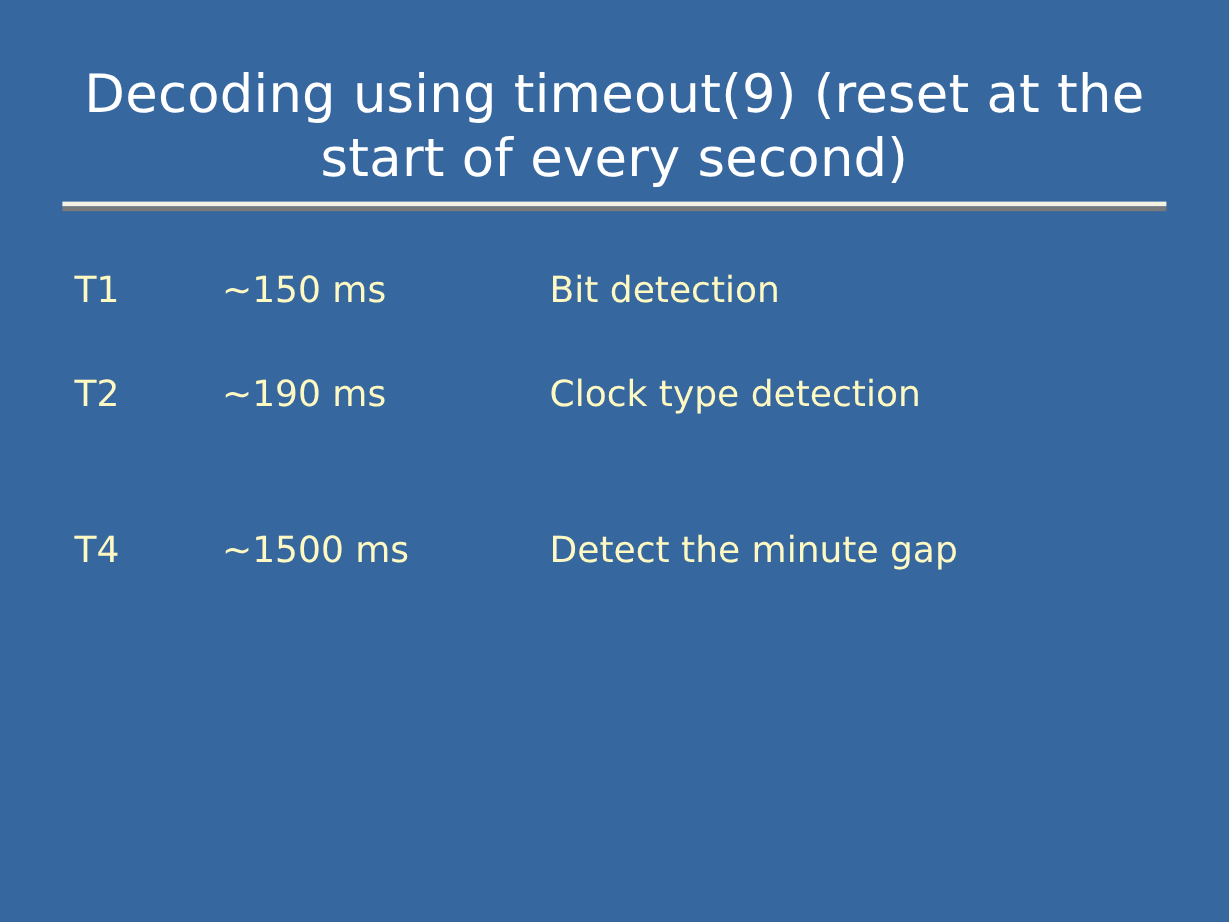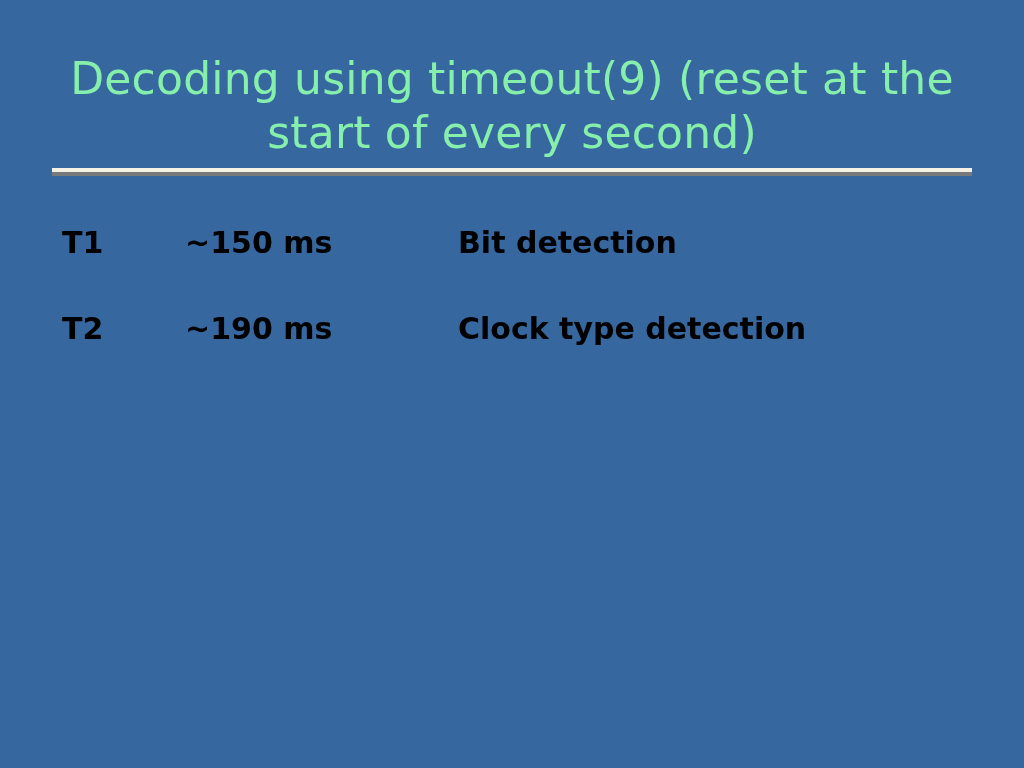--- a/index.html
+++ b/index.html
@@ -30,21 +30,21 @@
     top: 52px;
     width: 920px;
     text-align: center;
   }
   .slide-title {
     margin: 0;
     font-family: "DejaVu Sans", "Liberation Sans", sans-serif;
     font-size: 44px;
     line-height: 54px;
     font-weight: normal;
-    color: #86efac;
+    color: #ffffff;
     letter-spacing: 0.2px;
     white-space: pre-line;
   }
 
   
   .title-rule {
     position: absolute;
     left: 52px;
     top: 168px;
     width: 920px;
@@ -64,22 +64,22 @@
     position: absolute;
     left: 62px;
     top: 226px;
     width: 900px;
     border-collapse: collapse;
   }
   .body-table td {
     font-family: "DejaVu Sans", "Liberation Sans", sans-serif;
     font-size: 30px;
     line-height: 34px;
-    color: #000000;
-    font-weight: bold;
+    color: #fef9c3;
+    font-weight: normal;
     padding: 0;
     vertical-align: top;
     white-space: nowrap;
   }
   .row-timer {
     height: 86px;
   }
   .row-spacer {
     height: 44px;
   }
@@ -129,18 +129,23 @@
         <td class="col-desc">Clock type detection</td>
       </tr>
 
 
       <tr class="row-spacer">
         <td class="spacer-cell"></td>
         <td class="spacer-cell"></td>
         <td class="spacer-cell"></td>
       </tr>
 
+      <tr class="row-timer">
+        <td class="col-label">T4</td>
+        <td class="col-timing">~1500 ms</td>
+        <td class="col-desc">Detect the minute gap</td>
+      </tr>
 
 
     </tbody>
   </table>
 
 </div>
 
 </body></html>

